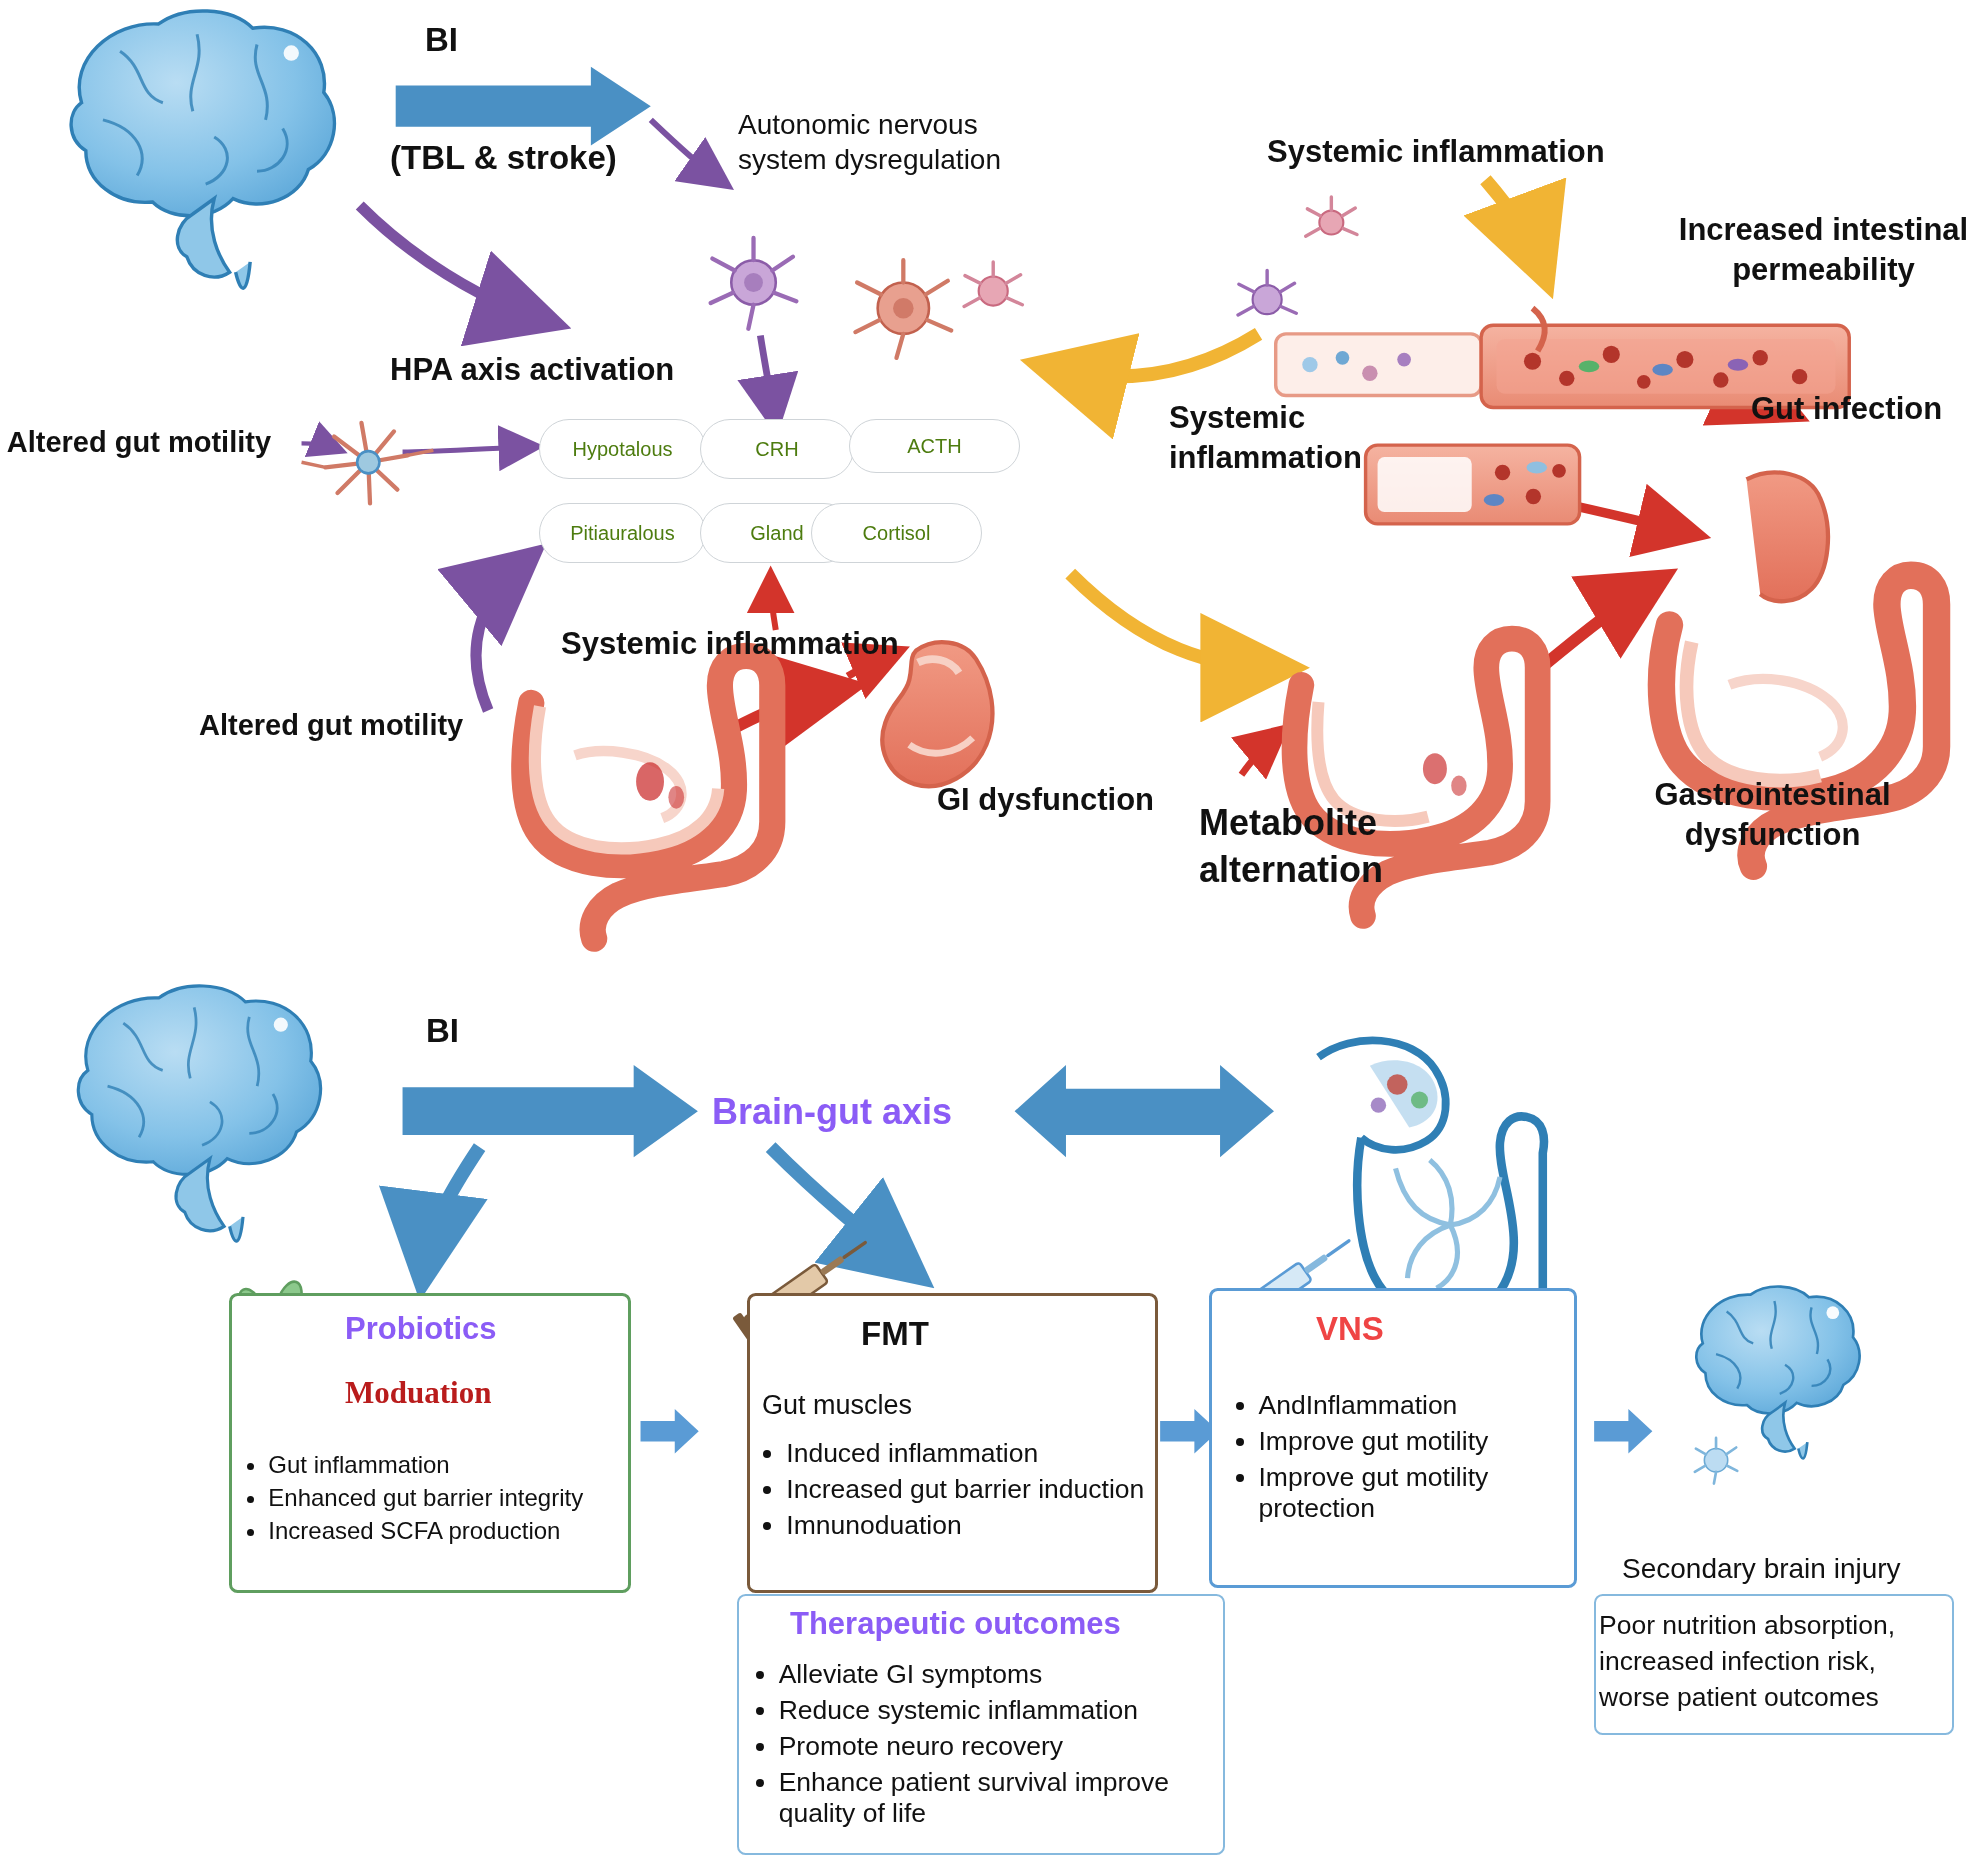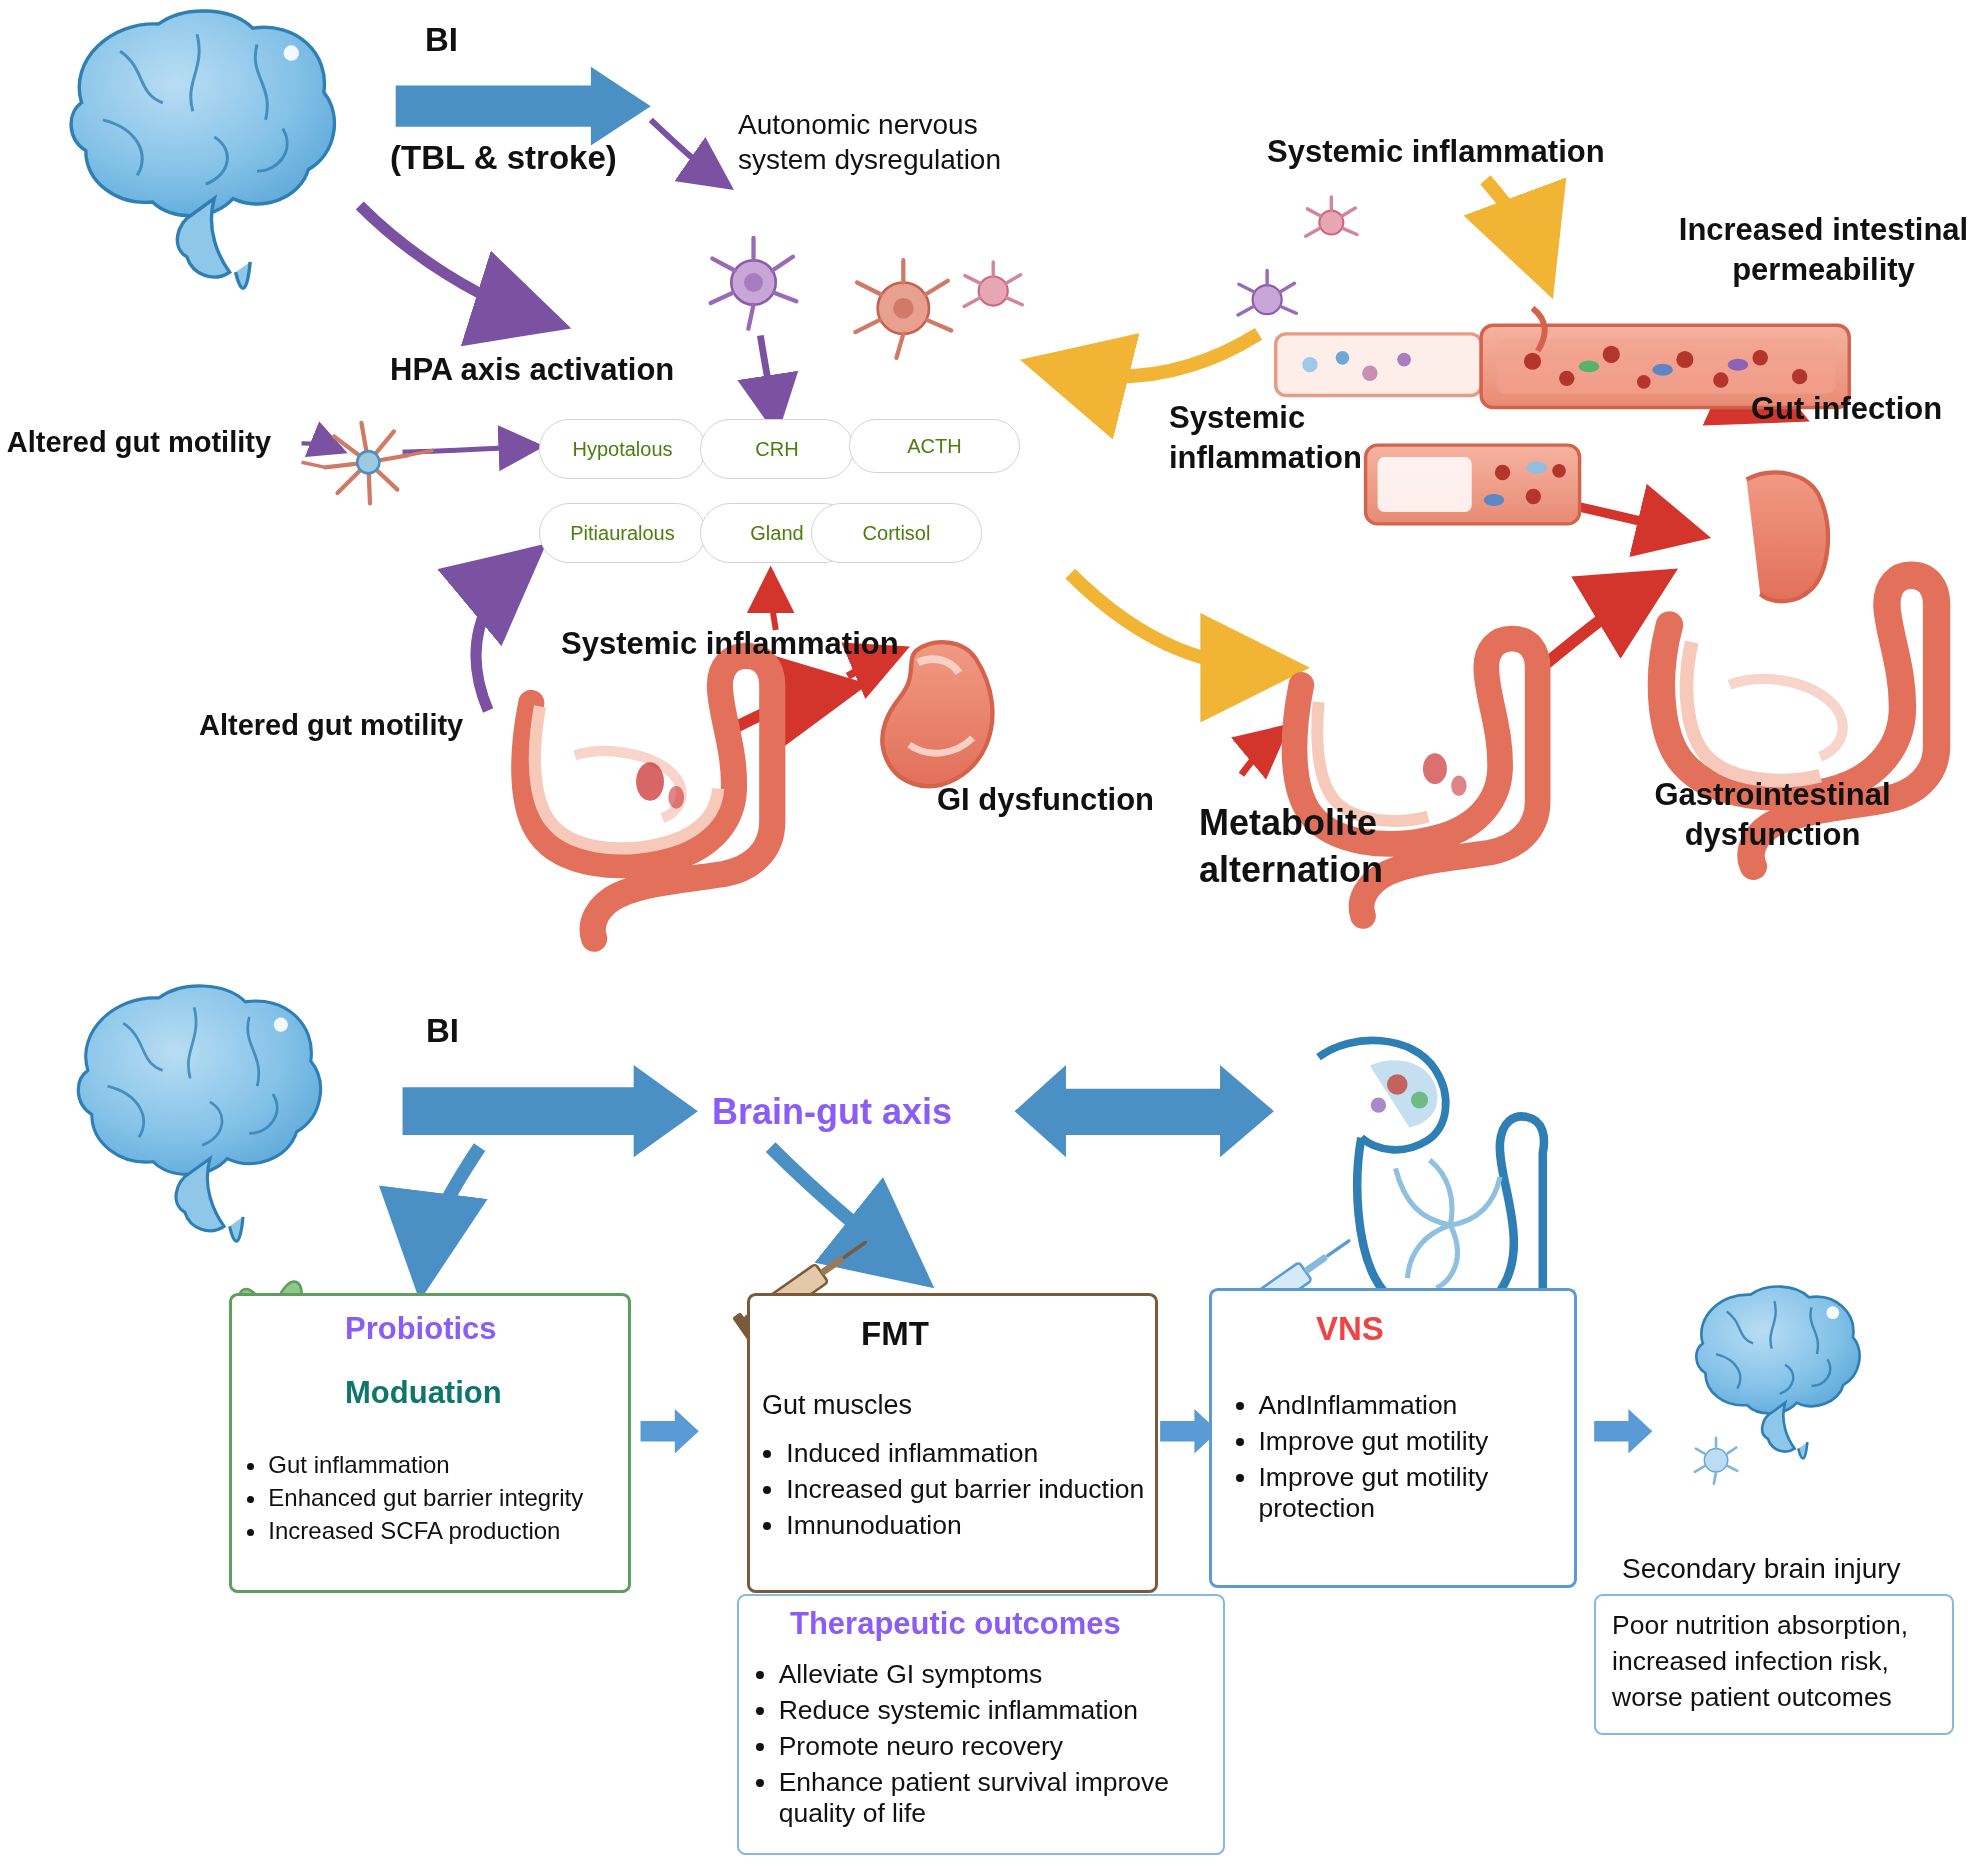--- a/index.html
+++ b/index.html
@@ -1,20 +1,20 @@
 <!DOCTYPE html>
 <html style="font-size:13.7px"><head>
 <meta charset="utf-8">
 <style>
   html,body{margin:0;padding:0;background:#ffffff;}
   body{width:1977px;height:1873px;position:relative;font-family:"Liberation Sans",sans-serif;color:#111;overflow:hidden;}
   .lbl{position:absolute;line-height:1.25;}
   .bold{font-weight:bold;}
   .c-teal{color:#8b5cf6;}
-  .c-green{color:#0f766e;}
+  .c-green{color:#b91c1c;font-family:Liberation Serif, serif;}
   .c-blue{color:#ef4444;}
   svg{position:absolute;left:0;top:0;overflow:visible;}
   .box{position:absolute;box-sizing:border-box;border-radius:8.6px;background:#fff;}
   .box ul{margin:5.1px 0 0 0;padding-left:26px;}
   .box li{margin-bottom:5.1px;}
   .pill{position:absolute;box-sizing:border-box;border:1.3px solid #cfd4d8;border-radius:34px;background:#fff;
         display:flex;align-items:center;justify-content:center;font-size:20px;color:#4d7c0f;text-align:right;}
 </style>
 </head>
 <body>
@@ -332,14 +332,14 @@
   <div class="bold c-teal" style="position:absolute;left:51px;top:10.3px;font-size:31px;">Therapeutic outcomes</div>
   <ul style="position:absolute;left:13.7px;top:58px;font-size:26.5px;width:462px;">
     <li>Alleviate GI symptoms</li>
     <li>Reduce systemic inflammation</li>
     <li>Promote neuro recovery</li>
     <li>Enhance patient survival improve quality of life</li>
   </ul>
 </div>
 
 <div class="lbl" style="left:1622px;top:1551px;font-size:28px;">Secondary brain injury</div>
-<div class="box" style="left:1594px;top:1594px;width:360px;height:141px;border:2.6px solid #86b9de;padding:12px 16px;font-size:26.5px;line-height:1.35;">Poor nutrition absorption, increased infection risk, worse patient outcomes</div>
+<div class="box" style="left:1594px;top:1594px;width:360px;height:141px;border:2.6px solid #86b9de;padding:12px 3px;font-size:26.5px;line-height:1.35;">Poor nutrition absorption, increased infection risk, worse patient outcomes</div>
 
 
 </body></html>

